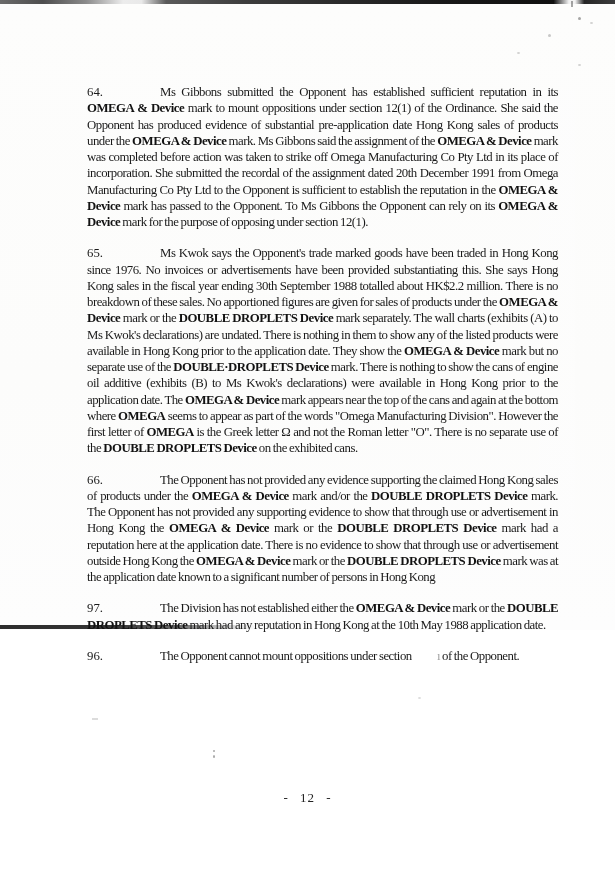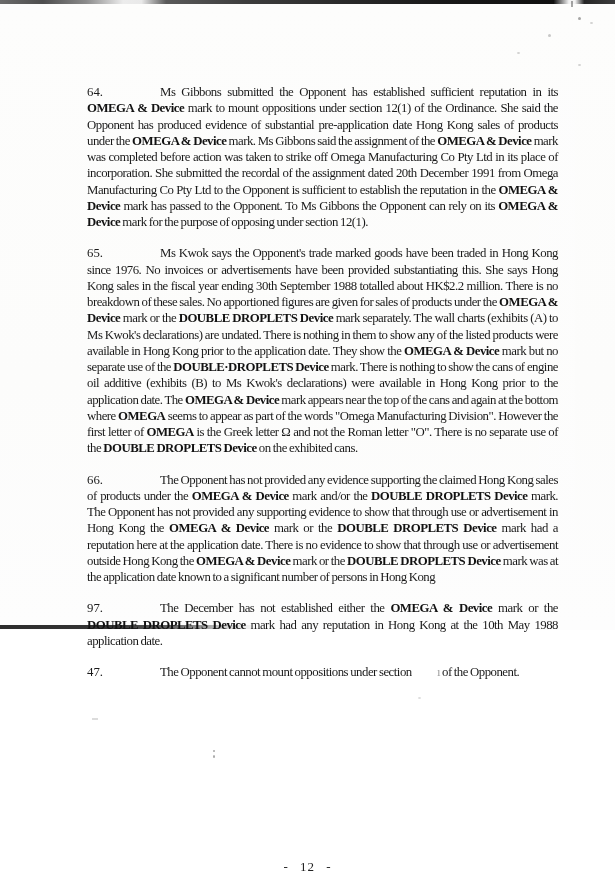--- a/index.html
+++ b/index.html
@@ -41,21 +41,21 @@
     display: inline-block;
     width: 73px;
     letter-spacing: 0;
   }
   .faint {
     color: rgba(40,40,40,0.45);
   }
   .pageno {
     position: absolute;
     left: 0;
-    top: 859px;
+    top: 790px;
     width: 615px;
     text-align: center;
     font-size: 13px;
     letter-spacing: 1px;
     word-spacing: 7px;
     color: #222;
   }
   
   .edge-top {
     position: absolute;
@@ -107,19 +107,19 @@
   <div class="speck" style="left:578px; top:64px; width:3px; height:2px; opacity:.5;"></div>
   <div class="speck" style="left:92px; top:718px; width:6px; height:2px; border-radius:0; opacity:.4;"></div>
   <div class="speck" style="left:213px; top:750px; width:2px; height:2px;"></div>
   <div class="speck" style="left:213px; top:755px; width:2px; height:3px;"></div>
   <div class="speck" style="left:418px; top:697px; width:3px; height:2px; opacity:.4;"></div>
 
   <div class="doc-body">
       <p class="para"><span class="pnum">64.</span><span>Ms Gibbons submitted the Opponent has established sufficient reputation in its </span><b>OMEGA &amp; Device</b><span> mark to mount oppositions under section 12(1) of the Ordinance.  She said the Opponent has produced evidence of substantial pre-application date Hong Kong sales of products under the </span><b>OMEGA &amp; Device</b><span> mark.  Ms Gibbons said the assignment of the </span><b>OMEGA &amp; Device</b><span> mark was completed before action was taken to strike off Omega Manufacturing Co Pty Ltd in its place of incorporation.  She submitted the recordal of the assignment dated 20th December 1991 from Omega Manufacturing Co Pty Ltd to the Opponent is sufficient to establish the reputation in the </span><b>OMEGA &amp; Device</b><span> mark has passed to the Opponent.  To Ms Gibbons the Opponent can rely on its </span><b>OMEGA &amp; Device</b><span> mark for the purpose of opposing under section 12(1).</span></p>
       <p class="para"><span class="pnum">65.</span><span>Ms Kwok says the Opponent's trade marked goods have been traded in Hong Kong since 1976.  No invoices or advertisements have been provided substantiating this.  She says Hong Kong sales in the fiscal year ending 30th September 1988 totalled about HK$2.2 million.  There is no breakdown of these sales.  No apportioned figures are given for sales of products under the </span><b>OMEGA &amp; Device</b><span> mark or the </span><b>DOUBLE DROPLETS Device</b><span> mark separately.  The wall charts (exhibits (A) to Ms Kwok's declarations) are undated.  There is nothing in them to show any of the listed products were available in Hong Kong prior to the application date.  They show the </span><b>OMEGA &amp; Device</b><span> mark but no separate use of the </span><b>DOUBLE·DROPLETS Device</b><span> mark.  There is nothing to show the cans of engine oil additive (exhibits (B) to Ms Kwok's declarations) were available in Hong Kong prior to the application date.  The </span><b>OMEGA &amp; Device</b><span> mark appears near the top of the cans and again at the bottom where </span><b>OMEGA</b><span> seems to appear as part of the words "Omega Manufacturing Division".  However the first letter of </span><b>OMEGA</b><span> is the Greek letter Ω and not the Roman letter "O".  There is no separate use of the </span><b>DOUBLE DROPLETS Device</b><span> on the exhibited cans.</span></p>
       <p class="para"><span class="pnum">66.</span><span>The Opponent has not provided any evidence supporting the claimed Hong Kong sales of products under the </span><b>OMEGA &amp; Device</b><span> mark and/or the </span><b>DOUBLE DROPLETS Device</b><span> mark.  The Opponent has not provided any supporting evidence to show that through use or advertisement in Hong Kong the </span><b>OMEGA &amp; Device</b><span> mark or the </span><b>DOUBLE DROPLETS Device</b><span> mark had a reputation here at the application date. There is no evidence to show that through use or advertisement outside Hong Kong the </span><b>OMEGA &amp; Device</b><span> mark or the </span><b>DOUBLE DROPLETS Device</b><span> mark was at the application date known to a significant number of persons in Hong Kong</span></p>
-      <p class="para"><span class="pnum">97.</span><span>The December has not established either the </span><b>OMEGA &amp; Device</b><span> mark or the </span><b>DOUBLE DROPLETS Device</b><span> mark had any reputation in Hong Kong at the 10th May 1988 application date.</span></p>
-      <p class="para"><span class="pnum">47.</span><span>The Opponent cannot mount oppositions under section&nbsp;&nbsp;&nbsp;&nbsp;&nbsp;&nbsp;&nbsp;&nbsp;&nbsp;&nbsp;&nbsp; </span><span class="faint">ı</span><span> of the Opponent.</span></p>
+      <p class="para"><span class="pnum">97.</span><span>The Division has not established either the </span><b>OMEGA &amp; Device</b><span> mark or the </span><b>DOUBLE DROPLETS Device</b><span> mark had any reputation in Hong Kong at the 10th May 1988 application date.</span></p>
+      <p class="para"><span class="pnum">96.</span><span>The Opponent cannot mount oppositions under section&nbsp;&nbsp;&nbsp;&nbsp;&nbsp;&nbsp;&nbsp;&nbsp;&nbsp;&nbsp;&nbsp; </span><span class="faint">ı</span><span> of the Opponent.</span></p>
     </div>
 
   <div class="pageno">- 12 -</div>
 
 </div>
 
 </body></html>

